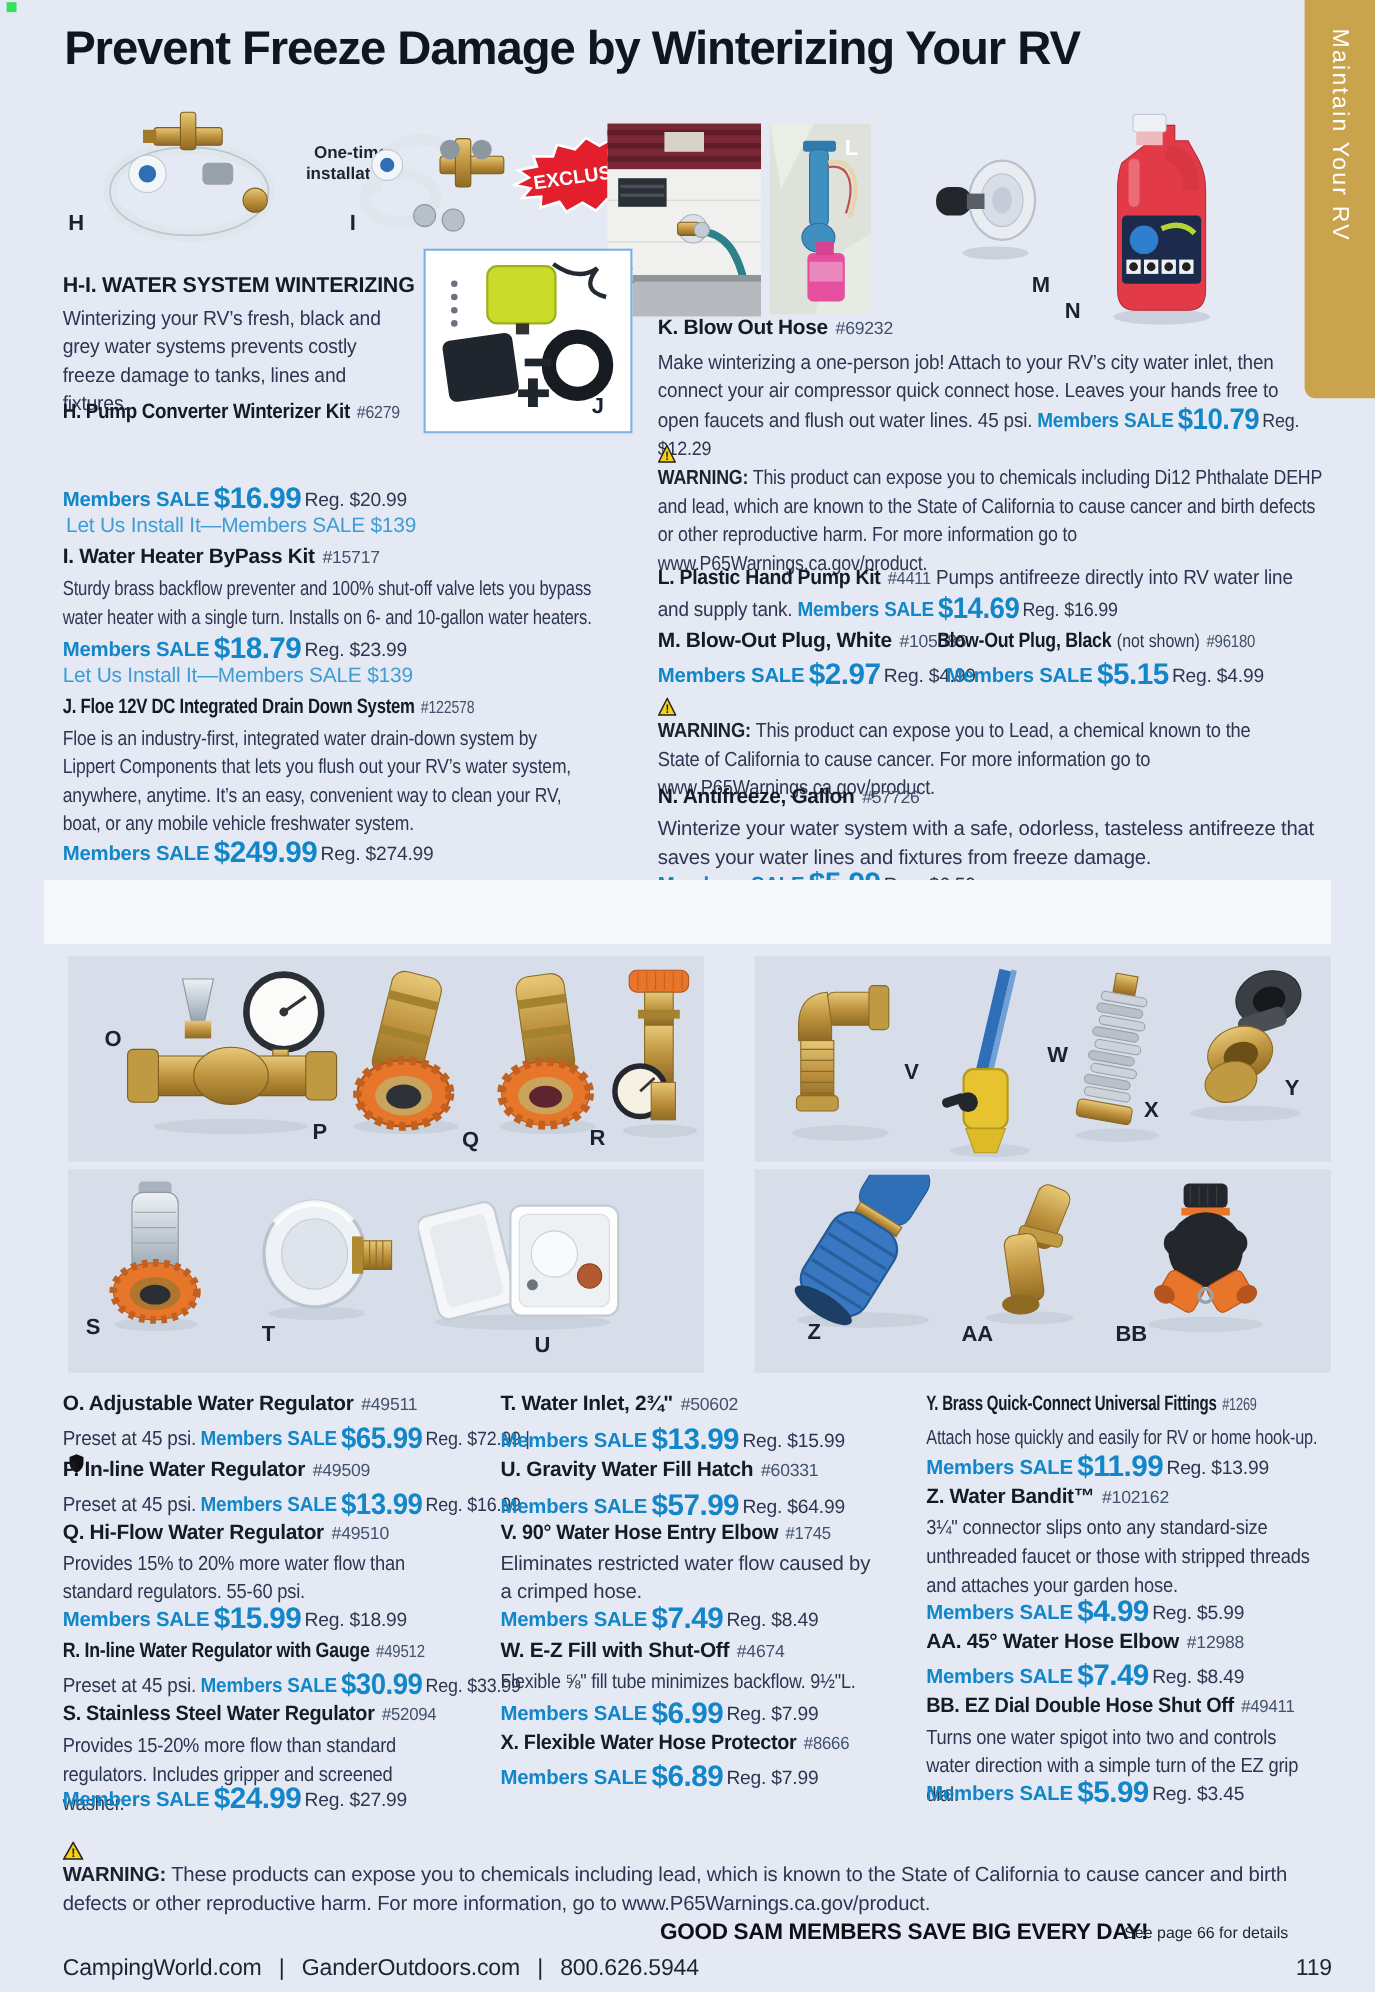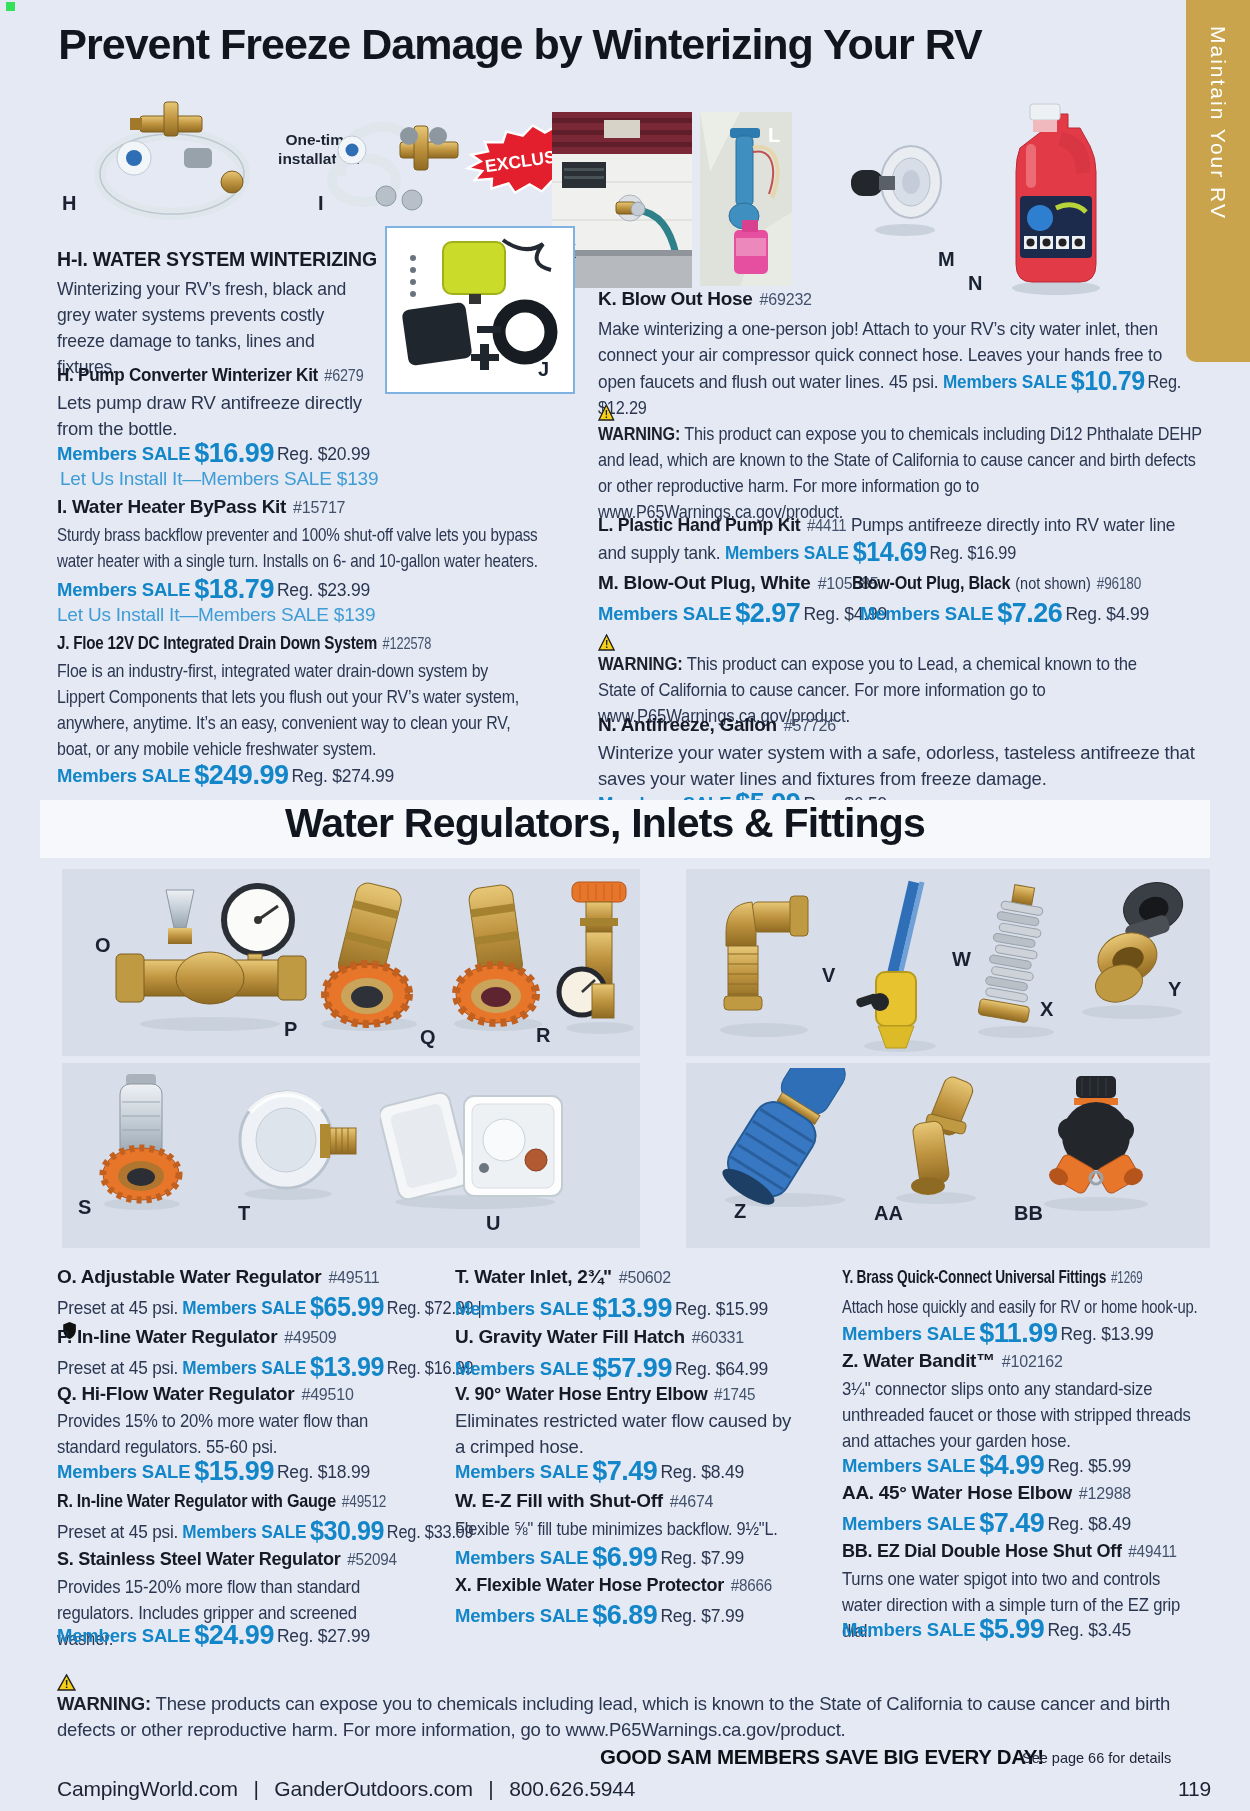--- a/index.html
+++ b/index.html
@@ -192,21 +192,20 @@
   </svg>
 </div>
 <div class="t letter" style="left:538px;top:358px">J</div>
 
 <div class="t introhead" style="left:57px;top:248px">H-I. WATER SYSTEM WINTERIZING</div>
 <div class="t body" style="left:57px;top:276px;width:330px;transform:scaleX(.95)">Winterizing your RV’s fresh, black and grey water systems prevents costly freeze damage to tanks, lines and fixtures.</div>
 
 <div class="t nowrap" style="left:57px;top:364px;transform:scaleX(.9)">
   <span class="pname">H. Pump Converter Winterizer Kit</span><span class="part">#6279</span>
 </div>
-<div class="t body" style="left:57px;top:390px;width:320px">Lets pump draw RV antifreeze directly from the bottle.</div>
 <div class="t nowrap" style="left:57px;top:440px">
   <span class="sale">Members SALE</span><span class="bigprice">$16.99</span><span class="reg">Reg. $20.99</span>
 </div>
 <div class="t install nowrap" style="left:60px;top:468px">Let Us Install It—Members SALE $139</div>
 
 <div class="t nowrap" style="left:57px;top:496px">
   <span class="pname">I. Water Heater ByPass Kit</span><span class="part">#15717</span>
 </div>
 <div class="t body" style="left:57px;top:522px;width:590px;transform:scaleX(.82)">Sturdy brass backflow preventer and 100% shut-off valve lets you bypass water heater with a single turn. Installs on 6- and 10-gallon water heaters.</div>
 <div class="t nowrap" style="left:57px;top:576px">
@@ -245,40 +244,39 @@
 <div class="t nowrap" style="left:598px;top:572px">
   <span class="pname">M. Blow-Out Plug, White</span><span class="part">#105585</span>
 </div>
 <div class="t nowrap" style="left:598px;top:600px">
   <span class="sale">Members SALE</span><span class="bigprice">$2.97</span><span class="reg">Reg. $4.99</span>
 </div>
 <div class="t nowrap" style="left:852px;top:572px;transform:scaleX(.85)">
   <span class="pname">Blow-Out Plug, Black</span><span class="note">(not shown)</span><span class="part">#96180</span>
 </div>
 <div class="t nowrap" style="left:860px;top:600px">
-  <span class="sale">Members SALE</span><span class="bigprice">$7.26</span><span class="reg">Reg. $4.99</span>
+  <span class="sale">Members SALE</span><span class="bigprice">$5.15</span><span class="reg">Reg. $4.99</span>
 </div>
 <div class="t body" style="left:598px;top:634px;width:640px;transform:scaleX(.9)">
   <svg class="warnicon" viewBox="0 0 20 18">
         <path d="M10 1 L19 17 H1 Z" fill="#f7d117" stroke="#222" stroke-width="1.5"></path>
         <text x="10" y="15" font-size="12" text-anchor="middle" fill="#222" font-weight="bold">!</text>
       </svg><span class="warnlabel">WARNING:</span>
   <span>This product can expose you to Lead, a chemical known to the State of California to cause cancer. For more information go to www.P65Warnings.ca.gov/product.</span>
 </div>
 
 <div class="t nowrap" style="left:598px;top:714px">
   <span class="pname">N. Antifreeze, Gallon</span><span class="part">#57726</span>
 </div>
 <div class="t body" style="left:598px;top:740px;width:600px">Winterize your water system with a safe, odorless, tasteless antifreeze that saves your water lines and fixtures from freeze damage.</div>
 <div class="t nowrap" style="left:598px;top:790px">
   <span class="sale">Members SALE</span><span class="bigprice">$5.99</span><span class="reg">Reg. $6.59</span>
 </div>
 
 <div class="strip" style="left:40px;top:800px;width:1170px;height:58px"></div>
-<div class="t sectitle" style="left:35px;top:800px;width:1140px">Water Regulators, Inlets &amp; Fittings</div>
 
 <div class="panel" style="left:62px;top:869px;width:578px;height:187px"></div>
 <div class="panel" style="left:686px;top:869px;width:524px;height:187px"></div>
 <div class="panel" style="left:62px;top:1063px;width:578px;height:185px"></div>
 <div class="panel" style="left:686px;top:1063px;width:524px;height:185px"></div>
 
 <svg class="pimg" style="left:110px;top:876px" width="200" height="160" viewBox="0 0 200 160">
   <ellipse cx="100" cy="148" rx="70" ry="7" fill="#c9d1dc"></ellipse>
   <circle cx="148" cy="44" r="34" fill="#fbfbf9" stroke="#2a2f35" stroke-width="6"></circle>
   <line x1="148" y1="44" x2="168" y2="30" stroke="#333" stroke-width="3"></line>

